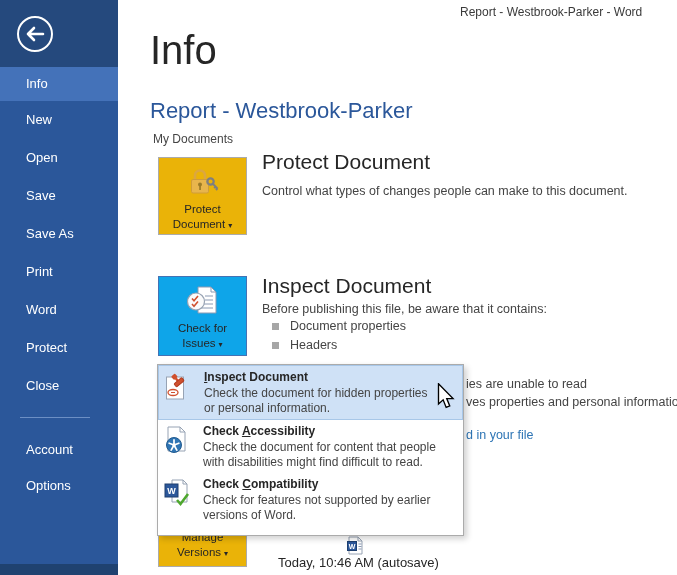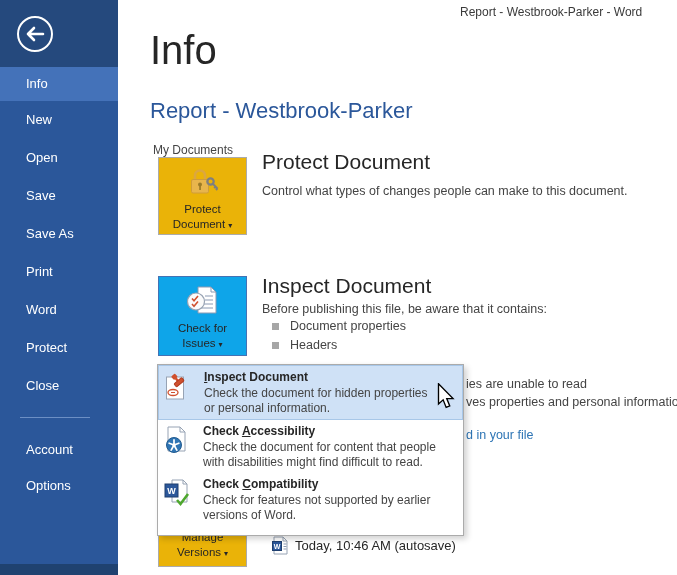--- a/index.html
+++ b/index.html
@@ -18,21 +18,21 @@
     position:absolute; left:0; width:118px; height:38px; line-height:38px;
     padding-left:26px; color:#fff; font-size:13px;
   }
   .side-item.selected{ background:#4472b9; height:34px; line-height:34px; }
   .side-divider{ position:absolute; left:20px; top:417px; width:70px; height:1px; background:#6c8fc4; }
   .sidebar-bottom{ position:absolute; left:0; top:564px; width:118px; height:11px; background:#1f4270; }
 
   
   .page-title{ position:absolute; left:150px; top:28px; font-size:40px; font-weight:200; color:#262626; }
   .doc-title{ position:absolute; left:150px; top:98px; font-size:22px; font-weight:400; color:#2b579a; }
-  .doc-loc{ position:absolute; left:153px; top:143px; font-size:12px; color:#444; }
+  .doc-loc{ position:absolute; left:153px; top:132px; font-size:12px; color:#444; }
 
   
   .bs-btn{
     position:absolute; left:158px; width:89px; background:#eab308;
     border:1px solid #ababab; text-align:center;
   }
   .bs-btn .icon-wrap{ margin-top:6px; height:38px; }
   .bs-btn .l1,.bs-btn .l2{ font-size:11.5px; color:#262626; line-height:15px; }
   .dd-arrow{ font-size:8px; color:#262626; margin-left:3px; }
   #btn-protect{ top:157px; height:78px; }
@@ -40,21 +40,21 @@
   #btn-versions{ top:489px; height:78px; padding-top:40px; }
 
   
   .sec-h{ position:absolute; left:262px; font-size:21px; font-weight:300; color:#262626;text-align:center; }
   .sec-d{ position:absolute; left:262px; font-size:12.5px; color:#444; }
   .bullet{ position:absolute; left:272px; font-size:12.5px; color:#444; }
   .bullet .sq{ display:inline-block; width:7px; height:7px; background:#a6a6a6; margin-right:11px; }
   .frag{ position:absolute; left:466px; font-size:12.5px; color:#444; white-space:nowrap; }
   .frag.link{ color:#2e75b5; }
 
-  .autosave-row{ position:absolute; left:272px; top:536px; display:flex; align-items:center; }
+  .autosave-row{ position:absolute; left:272px; top:536px; display:flex; align-items:center;flex-direction:column; }
   .autosave-text{ font-size:13px; color:#262626; margin-left:6px; }
 
   
   .dropdown{
     position:absolute; left:157px; top:364px; width:307px; z-index:10;
     background:#fff; border:1px solid #ababab; box-shadow:3px 3px 6px rgba(0,0,0,0.18);
   }
   .menu-item{ display:flex; padding:3px 6px; }
   .menu-item.hl{ background:#cfe1f6; border:1px solid #a8c7e8; }
   .mi-icon{ width:30px; flex:none; padding-top:2px; }

